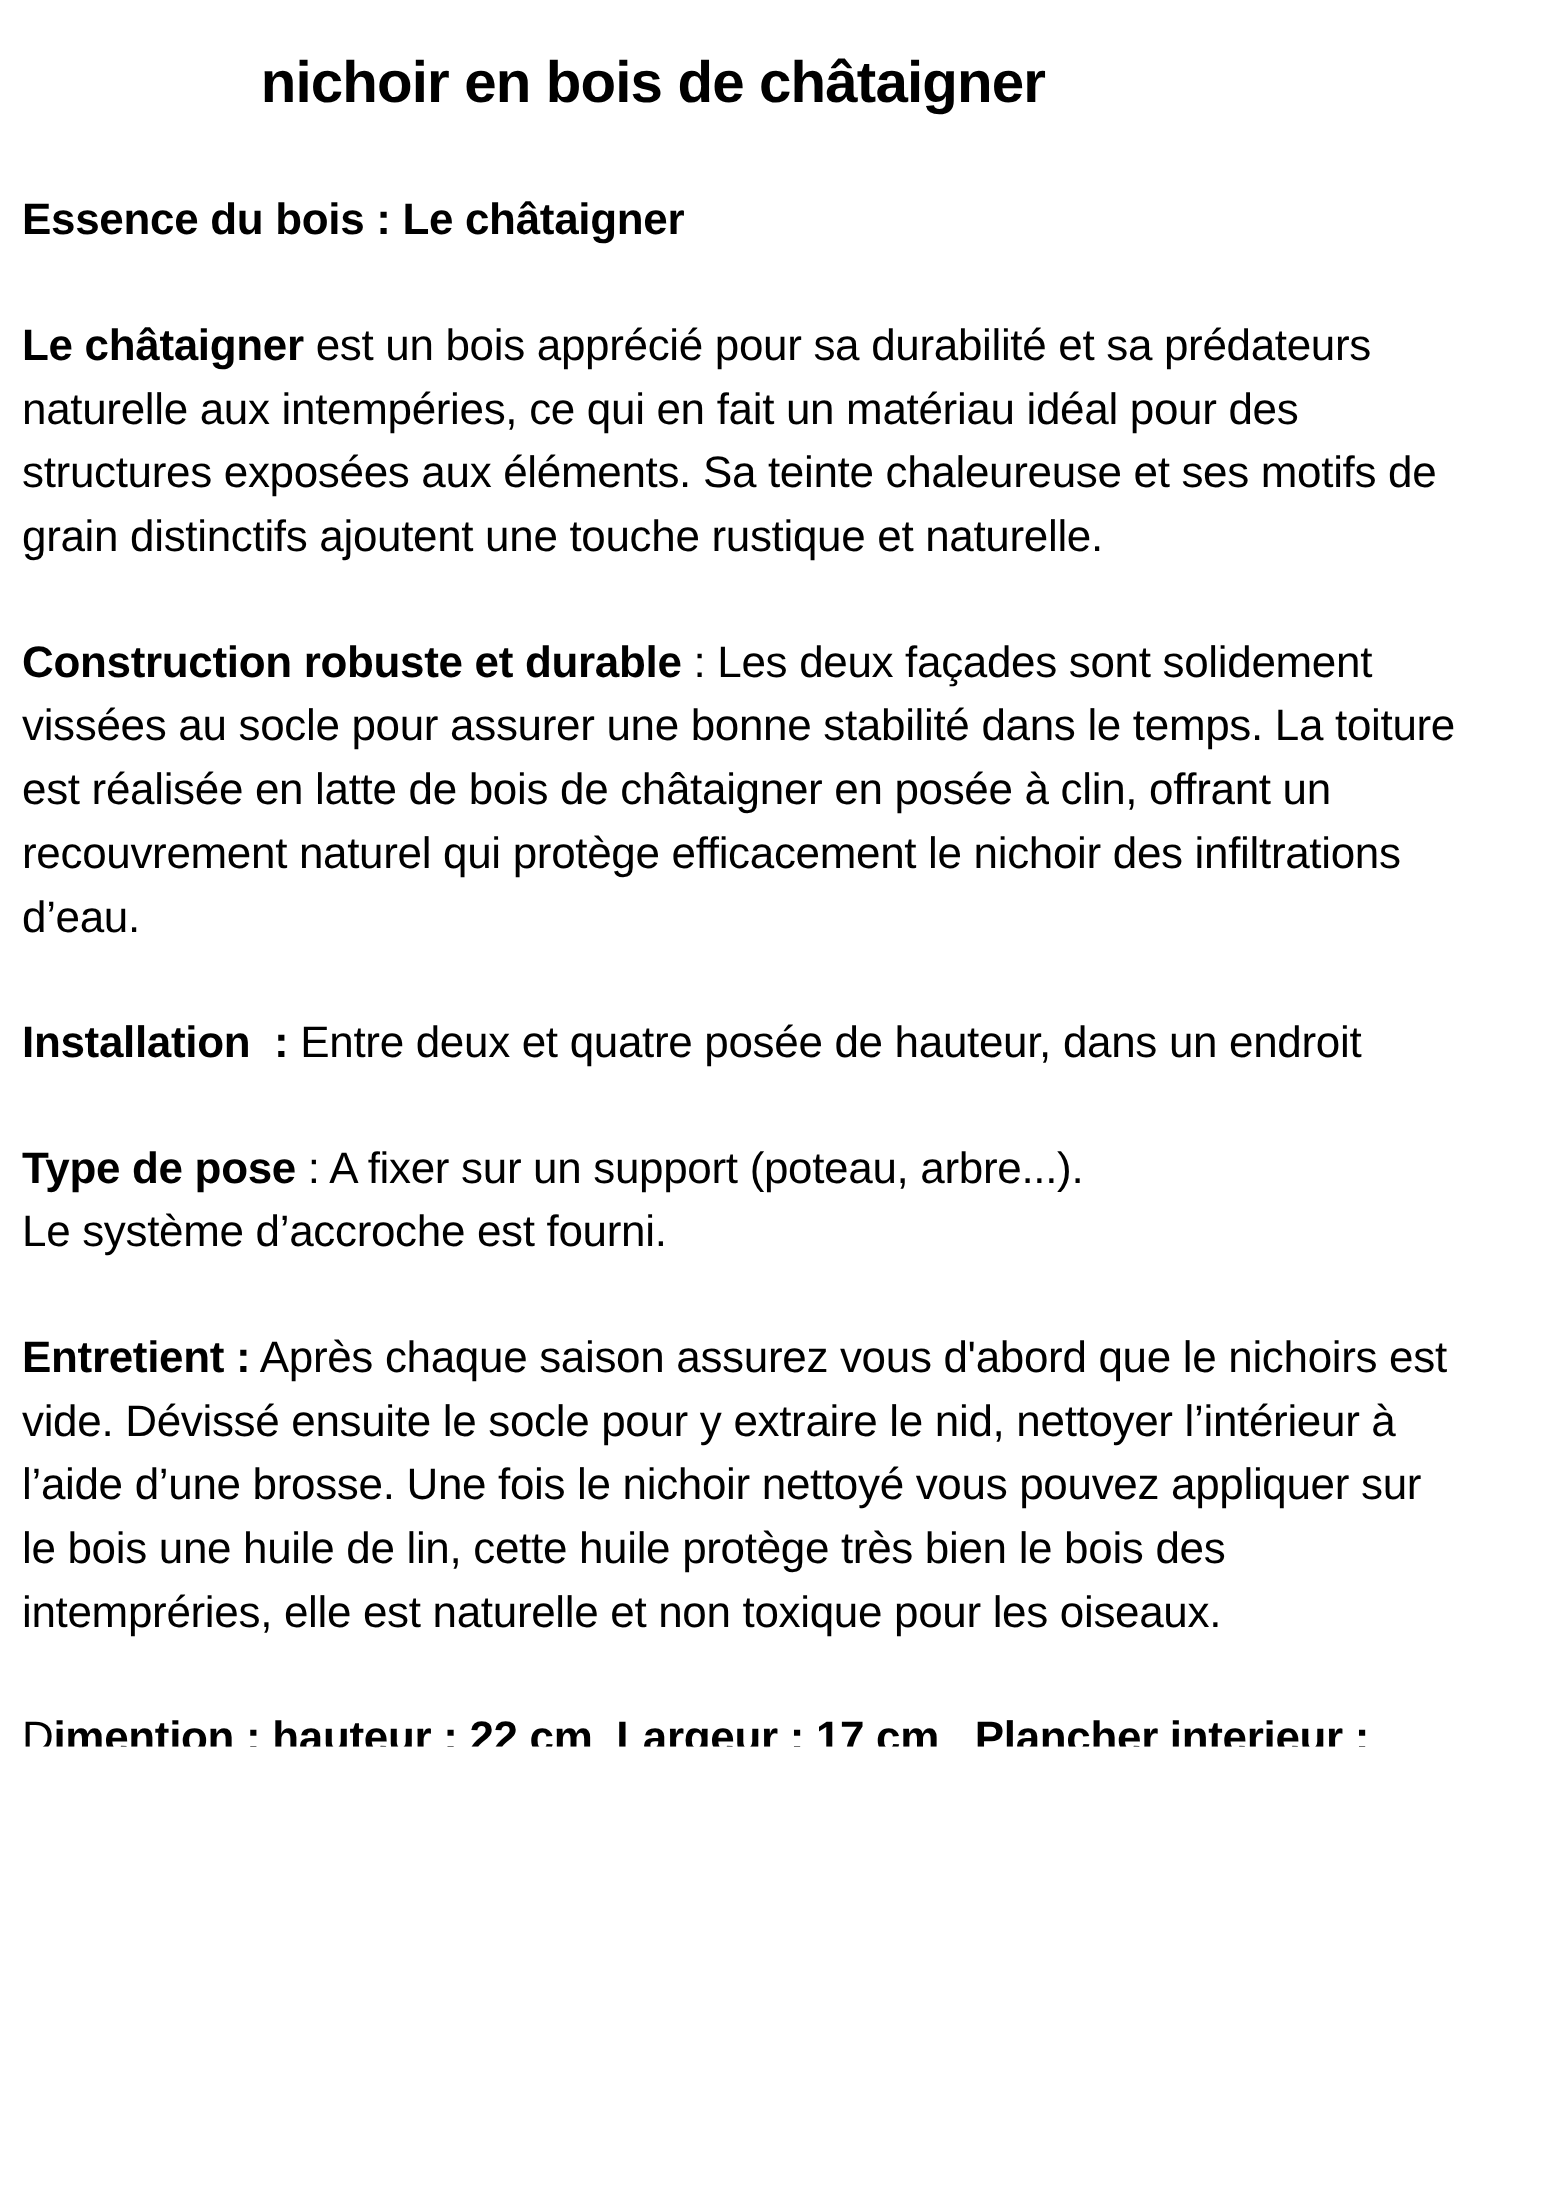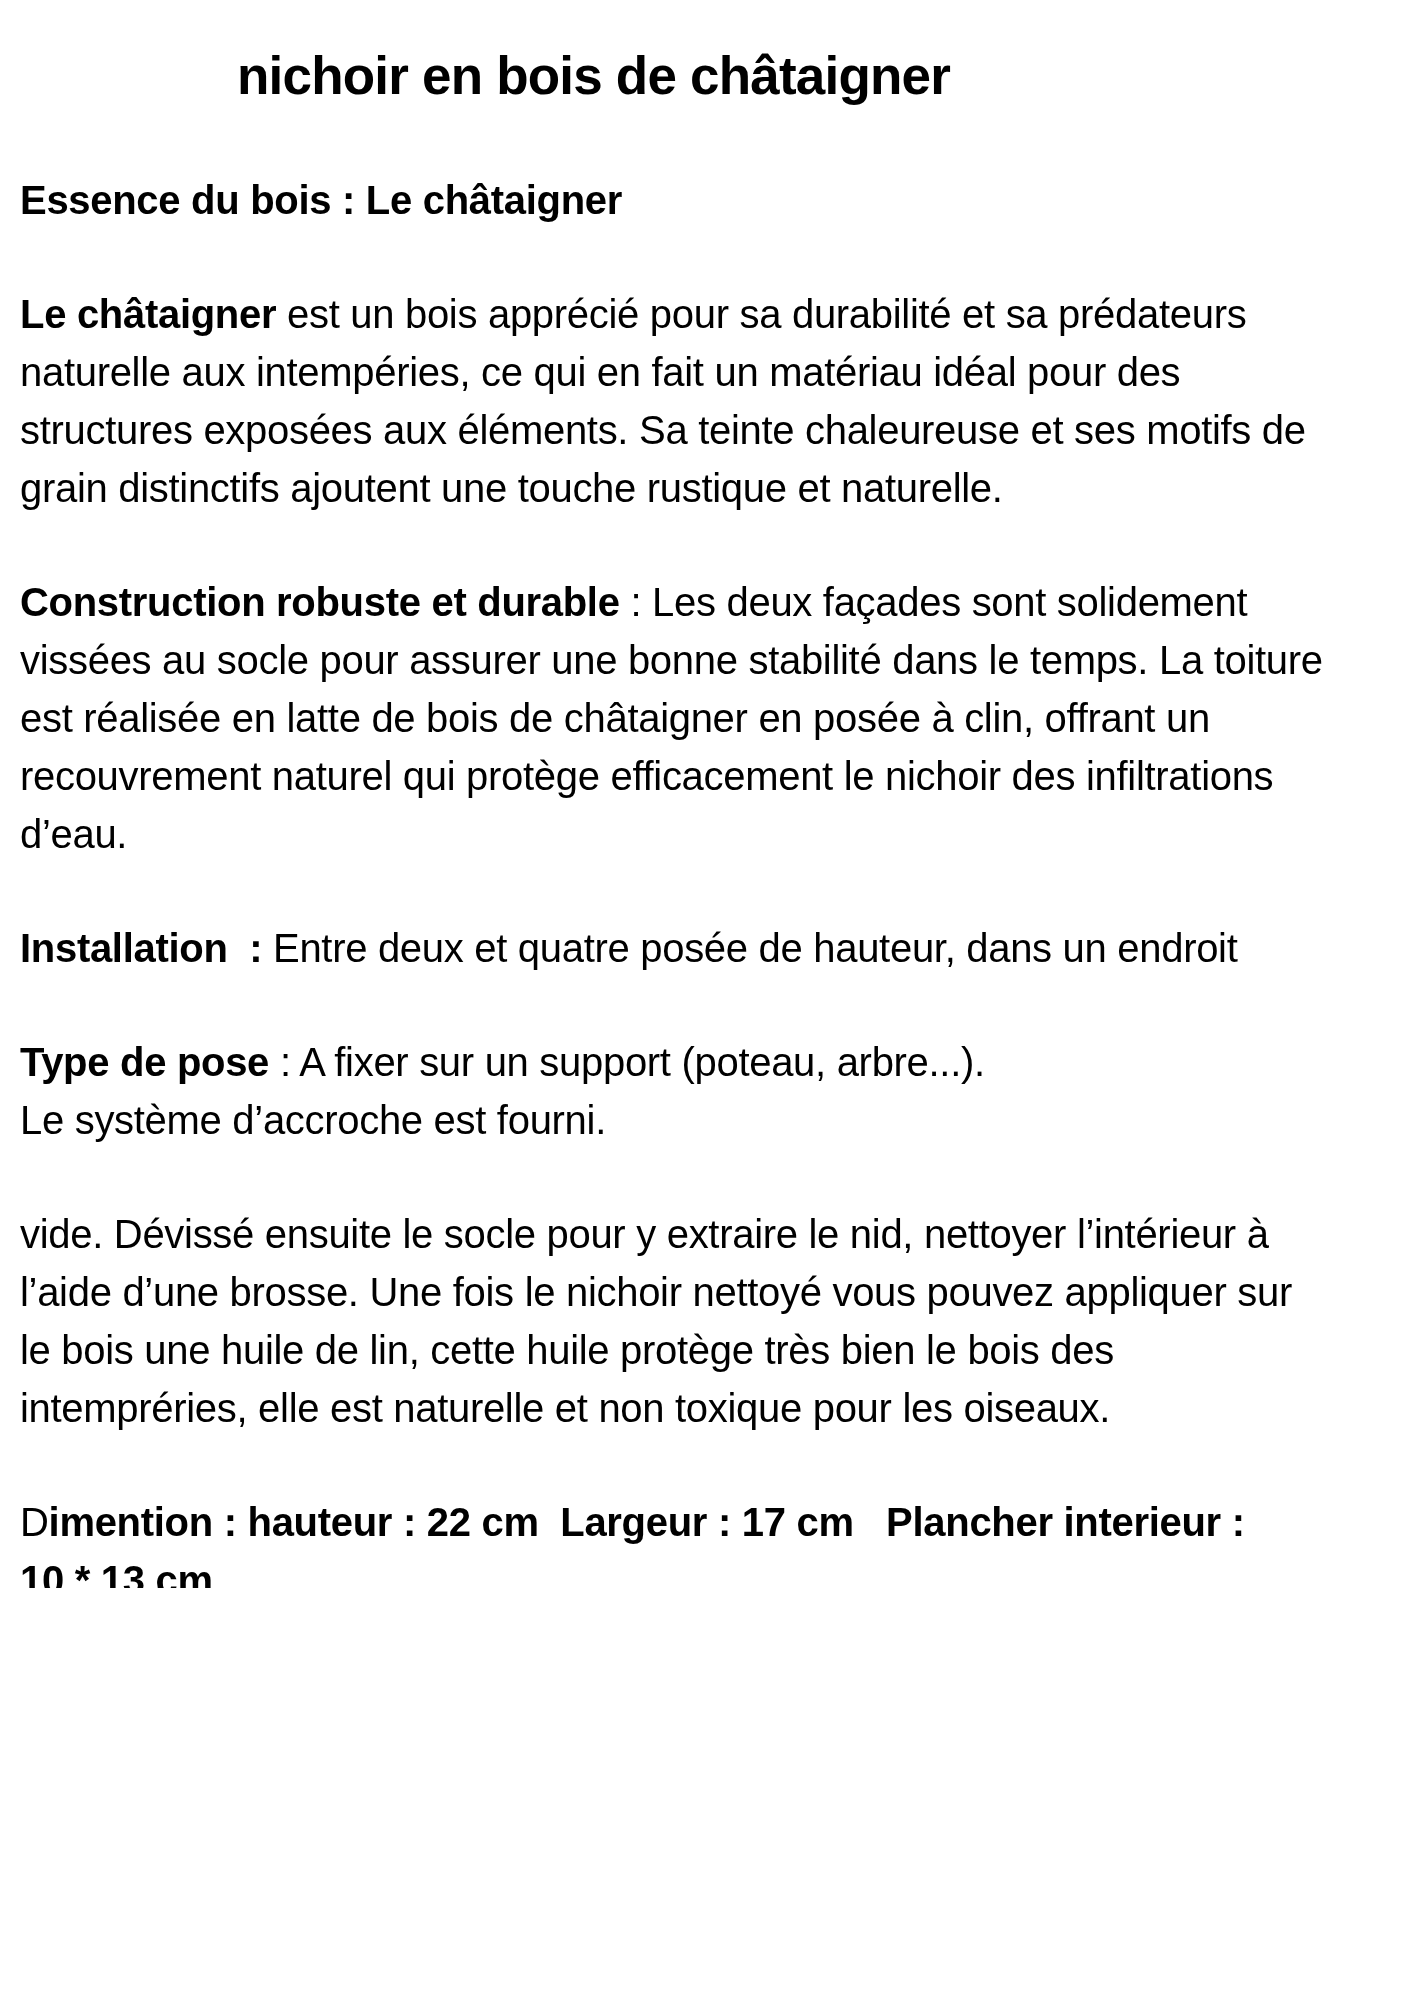--- a/index.html
+++ b/index.html
@@ -62,20 +62,21 @@
   <div class="para">
     <div class="line"><span class="b">Installation  :</span><span> Entre deux et quatre posée de hauteur, dans un endroit</span></div>
   </div>
 
   <div class="para">
     <div class="line"><span class="b">Type de pose</span><span> : A fixer sur un support (poteau, arbre...).</span></div>
     <div class="line">Le système d’accroche est fourni.</div>
   </div>
 
   <div class="para">
+    <div class="line"><span class="b">Entretient :</span><span> Après chaque saison assurez vous d'abord que le nichoirs est</span></div>
     <div class="line">vide. Dévissé ensuite le socle pour y extraire le nid, nettoyer l’intérieur à</div>
     <div class="line">l’aide d’une brosse. Une fois le nichoir nettoyé vous pouvez appliquer sur</div>
     <div class="line">le bois une huile de lin, cette huile protège très bien le bois des</div>
     <div class="line">intempréries, elle est naturelle et non toxique pour les oiseaux.</div>
   </div>
 
   <div class="para">
     <div class="line"><span>D</span><span class="b">imention : hauteur : 22 cm  Largeur : 17 cm   Plancher interieur :</span></div>
     <div class="line b">10 * 13 cm</div>
   </div>

